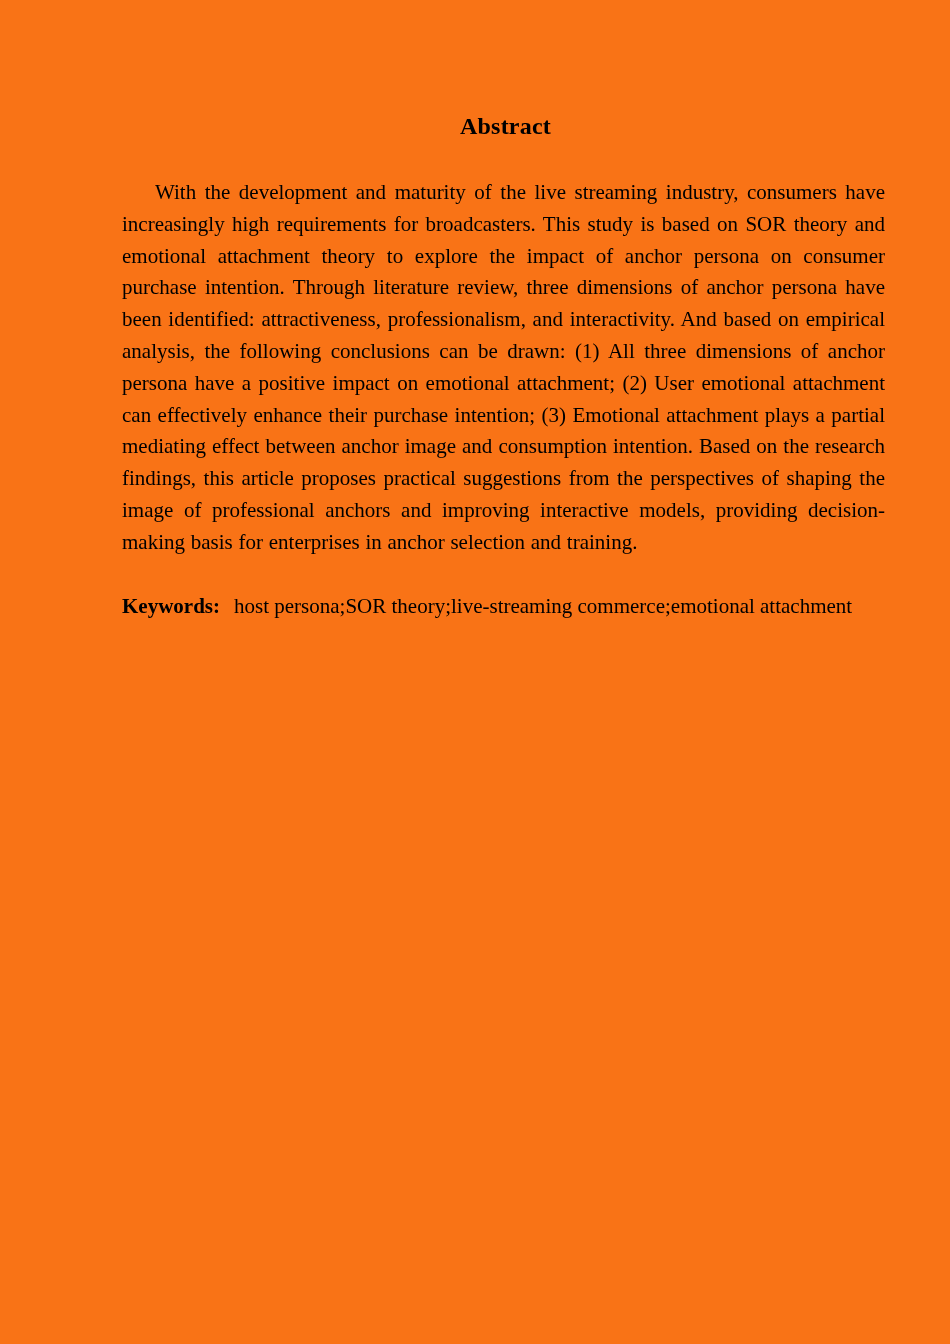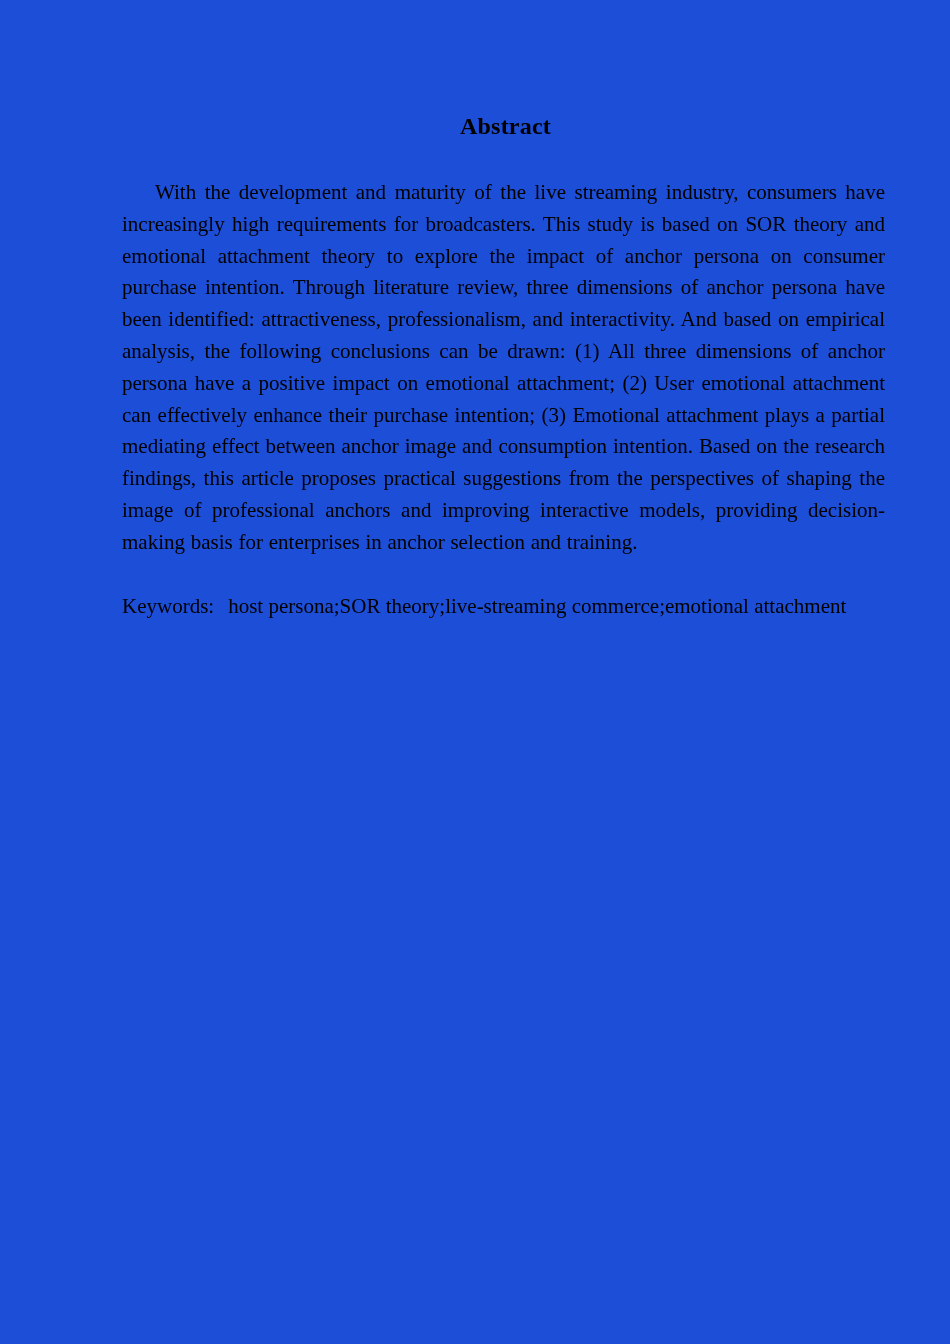--- a/index.html
+++ b/index.html
@@ -12,21 +12,21 @@
     height: 1344px;
     font-family: "Liberation Serif", "DejaVu Serif", serif;
     color: #000000;
     overflow: hidden;
   }
   .page {
     box-sizing: border-box;
     width: 950px;
     height: 1344px;
     padding: 110px 61px 0 122px;
-    background: #1d4ed8;
+    background: #f97316;
   }
   .doc-title {
     margin: 0;
     font-size: 24px;
     line-height: 33px;
     font-weight: bold;
     text-align: center;
     letter-spacing: 0.2px;
   }
   .abstract-paragraph {
@@ -37,21 +37,21 @@
     text-indent: 33px;
     word-spacing: 0.5px;
   }
   .keywords-paragraph {
     margin: 32px 0 0 0;
     font-size: 21px;
     line-height: 31.8px;
     text-align: justify;
   }
   .keywords-label {
-    font-weight: normal;
+    font-weight: bold;
   }
   .keywords-gap {
     display: inline-block;
     width: 14px;
   }
 </style>
 </head>
 <body>
 
 <div class="page">

